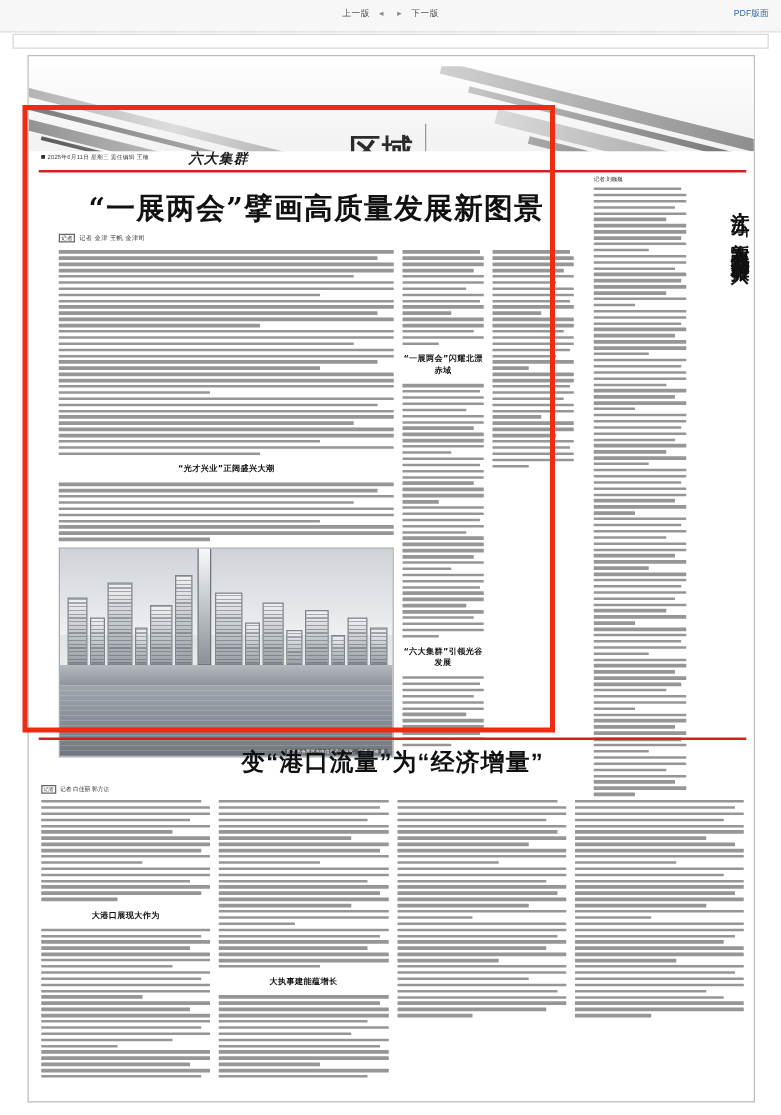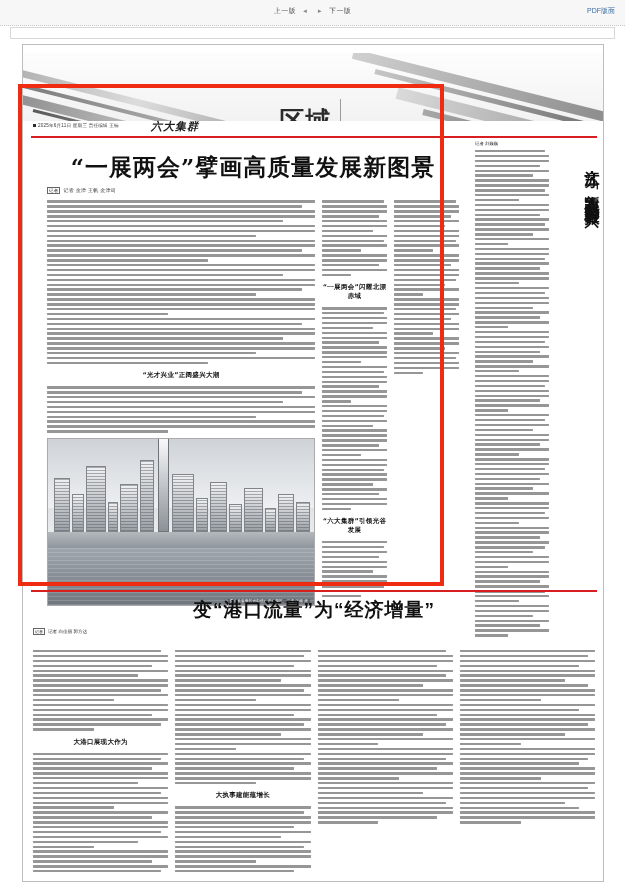--- a/index.html
+++ b/index.html
@@ -565,21 +565,21 @@
   </div>
 
   <div class="sep-red" style="top:545px;"></div>
 
   <div class="art2">
     <div class="art2-title">变“港口流量”为“经济增量”</div>
     <div class="art2-byline">
       <span class="tag" style="border:1px solid #666;padding:0 1px;margin-right:3px;font-size:4px;">记者</span><span>记者 白佳丽 郭方达</span>
     </div>
 
-    <div class="cols" style="margin-top:16px;">
+    <div class="cols" style="margin-top:6px;">
 
       <div class="col">
         <div class="txt">
           <div class="ln s95"></div>
             <div class="ln s100"></div>
             <div class="ln s100"></div>
           <div class="ln s88"></div>
             <div class="ln s100"></div>
             <div class="ln s78"></div>
           <div class="ln s100"></div>

